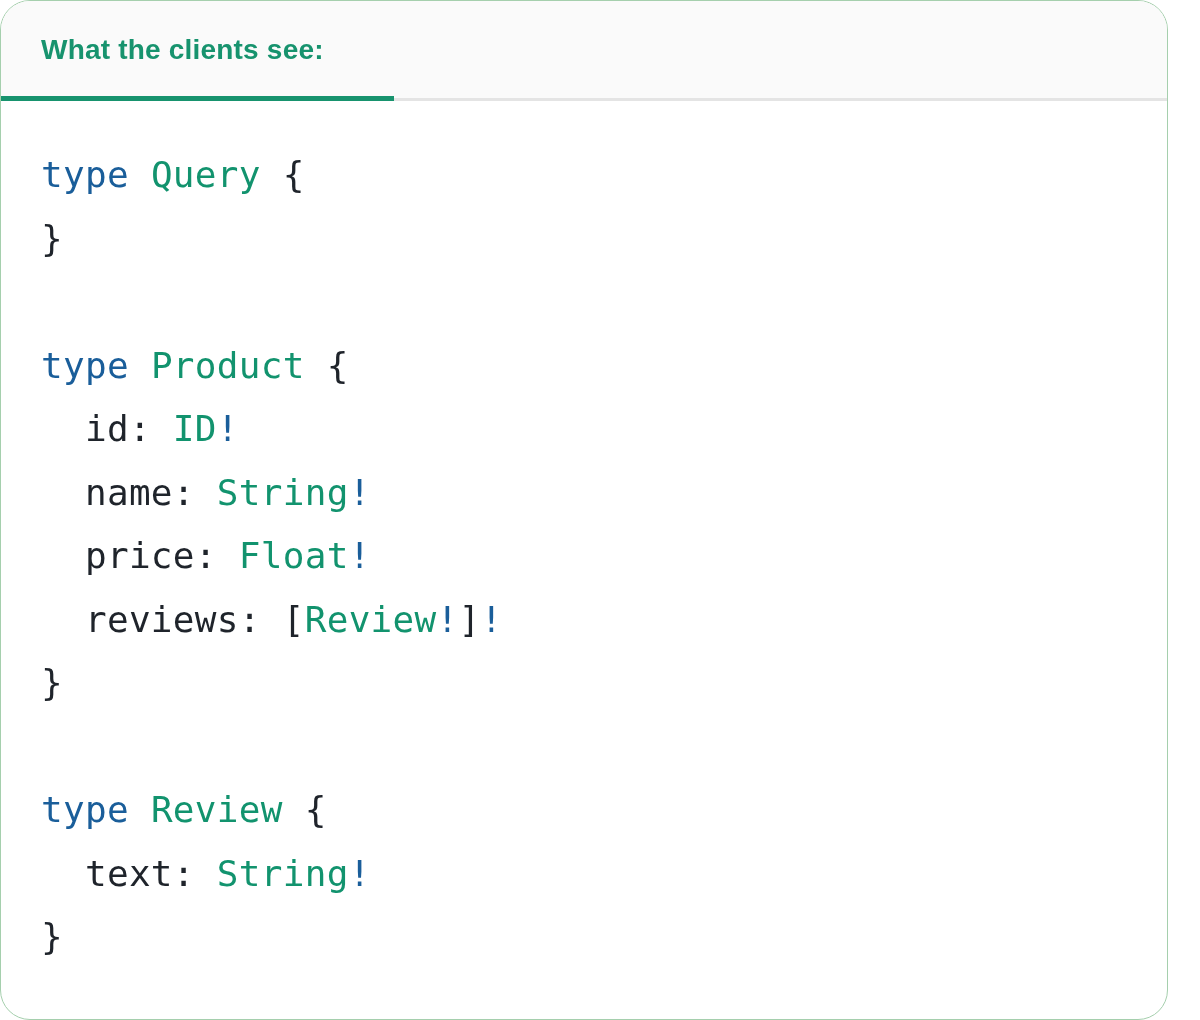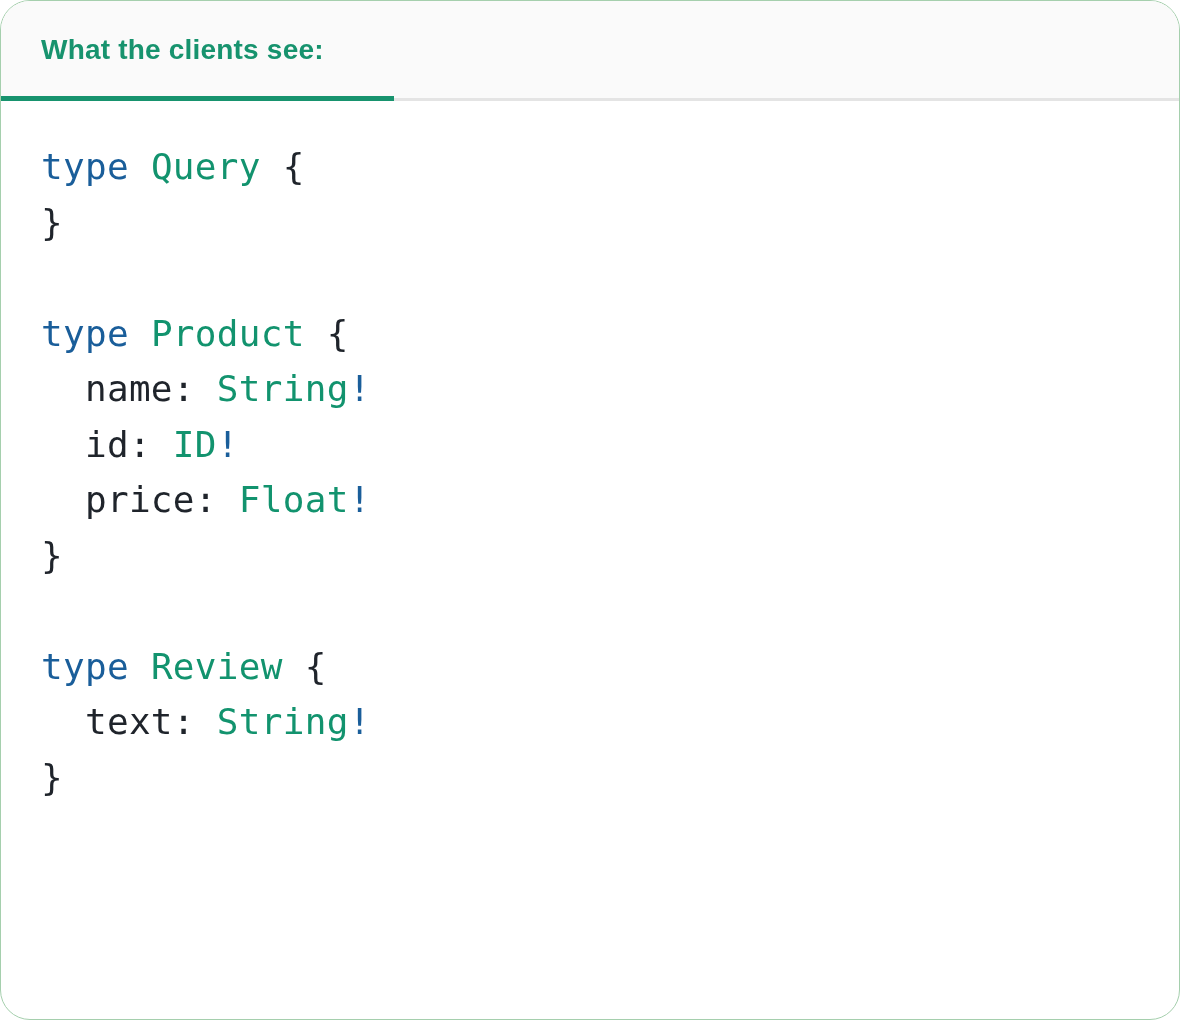--- a/index.html
+++ b/index.html
@@ -6,21 +6,20 @@
     margin: 0;
     padding: 0;
     background: #ffffff;
     font-family: "Liberation Sans", sans-serif;
   }
   .stage {
     position: relative;
     width: 1168px;
     height: 1020px;
     background: #ffffff;
-    padding-left: 12px;
   }
   .card {
     position: absolute;
     inset: 0;
     box-sizing: border-box;
     border: 1px solid var(--card-border, #A5CFAD);
     border-radius: 30px;
     overflow: hidden;
     background: #ffffff;
   }
@@ -62,20 +61,21 @@
     padding: 38px 30px 0 40px;
     font-family: "DejaVu Sans Mono", monospace;
     font-size: 36px;
     letter-spacing: 0.3px;
     font-weight: 400;
   }
   .code-line {
     height: 55.5px;
     line-height: 55.5px;
     white-space: pre;
+    margin-top: 8px;
   }
   .tok-plain   { color: var(--code-text, #1F242B); }
   .tok-keyword { color: var(--keyword-blue, #1A5E9A); }
   .tok-type    { color: var(--type-green, #12936E); }
   .tok-bang    { color: var(--keyword-blue, #1A5E9A); }
 </style>
 </head>
 <body>
 
 <div class="stage">
@@ -86,23 +86,24 @@
         <span class="tab-label">What the clients see:</span>
         <span class="tab-indicator"></span>
       </div>
     </div>
 
     <div class="code-block">
         <div class="code-line"><span class="tok-keyword">type</span><span class="tok-plain"> </span><span class="tok-type">Query</span><span class="tok-plain"> {</span></div>
         <div class="code-line"><span class="tok-plain">}</span></div>
         <div class="code-line">&nbsp;</div>
         <div class="code-line"><span class="tok-keyword">type</span><span class="tok-plain"> </span><span class="tok-type">Product</span><span class="tok-plain"> {</span></div>
+        <div class="code-line"><span class="tok-plain">  id: </span><span class="tok-type">ID</span><span class="tok-bang">!</span></div>
         <div class="code-line"><span class="tok-plain">  name: </span><span class="tok-type">String</span><span class="tok-bang">!</span></div>
-        <div class="code-line"><span class="tok-plain">  id: </span><span class="tok-type">ID</span><span class="tok-bang">!</span></div>
         <div class="code-line"><span class="tok-plain">  price: </span><span class="tok-type">Float</span><span class="tok-bang">!</span></div>
+        <div class="code-line"><span class="tok-plain">  reviews: [</span><span class="tok-type">Review</span><span class="tok-bang">!</span><span class="tok-plain">]</span><span class="tok-bang">!</span></div>
         <div class="code-line"><span class="tok-plain">}</span></div>
         <div class="code-line">&nbsp;</div>
         <div class="code-line"><span class="tok-keyword">type</span><span class="tok-plain"> </span><span class="tok-type">Review</span><span class="tok-plain"> {</span></div>
         <div class="code-line"><span class="tok-plain">  text: </span><span class="tok-type">String</span><span class="tok-bang">!</span></div>
         <div class="code-line"><span class="tok-plain">}</span></div>
       </div>
 
   </div>
 </div>
 

